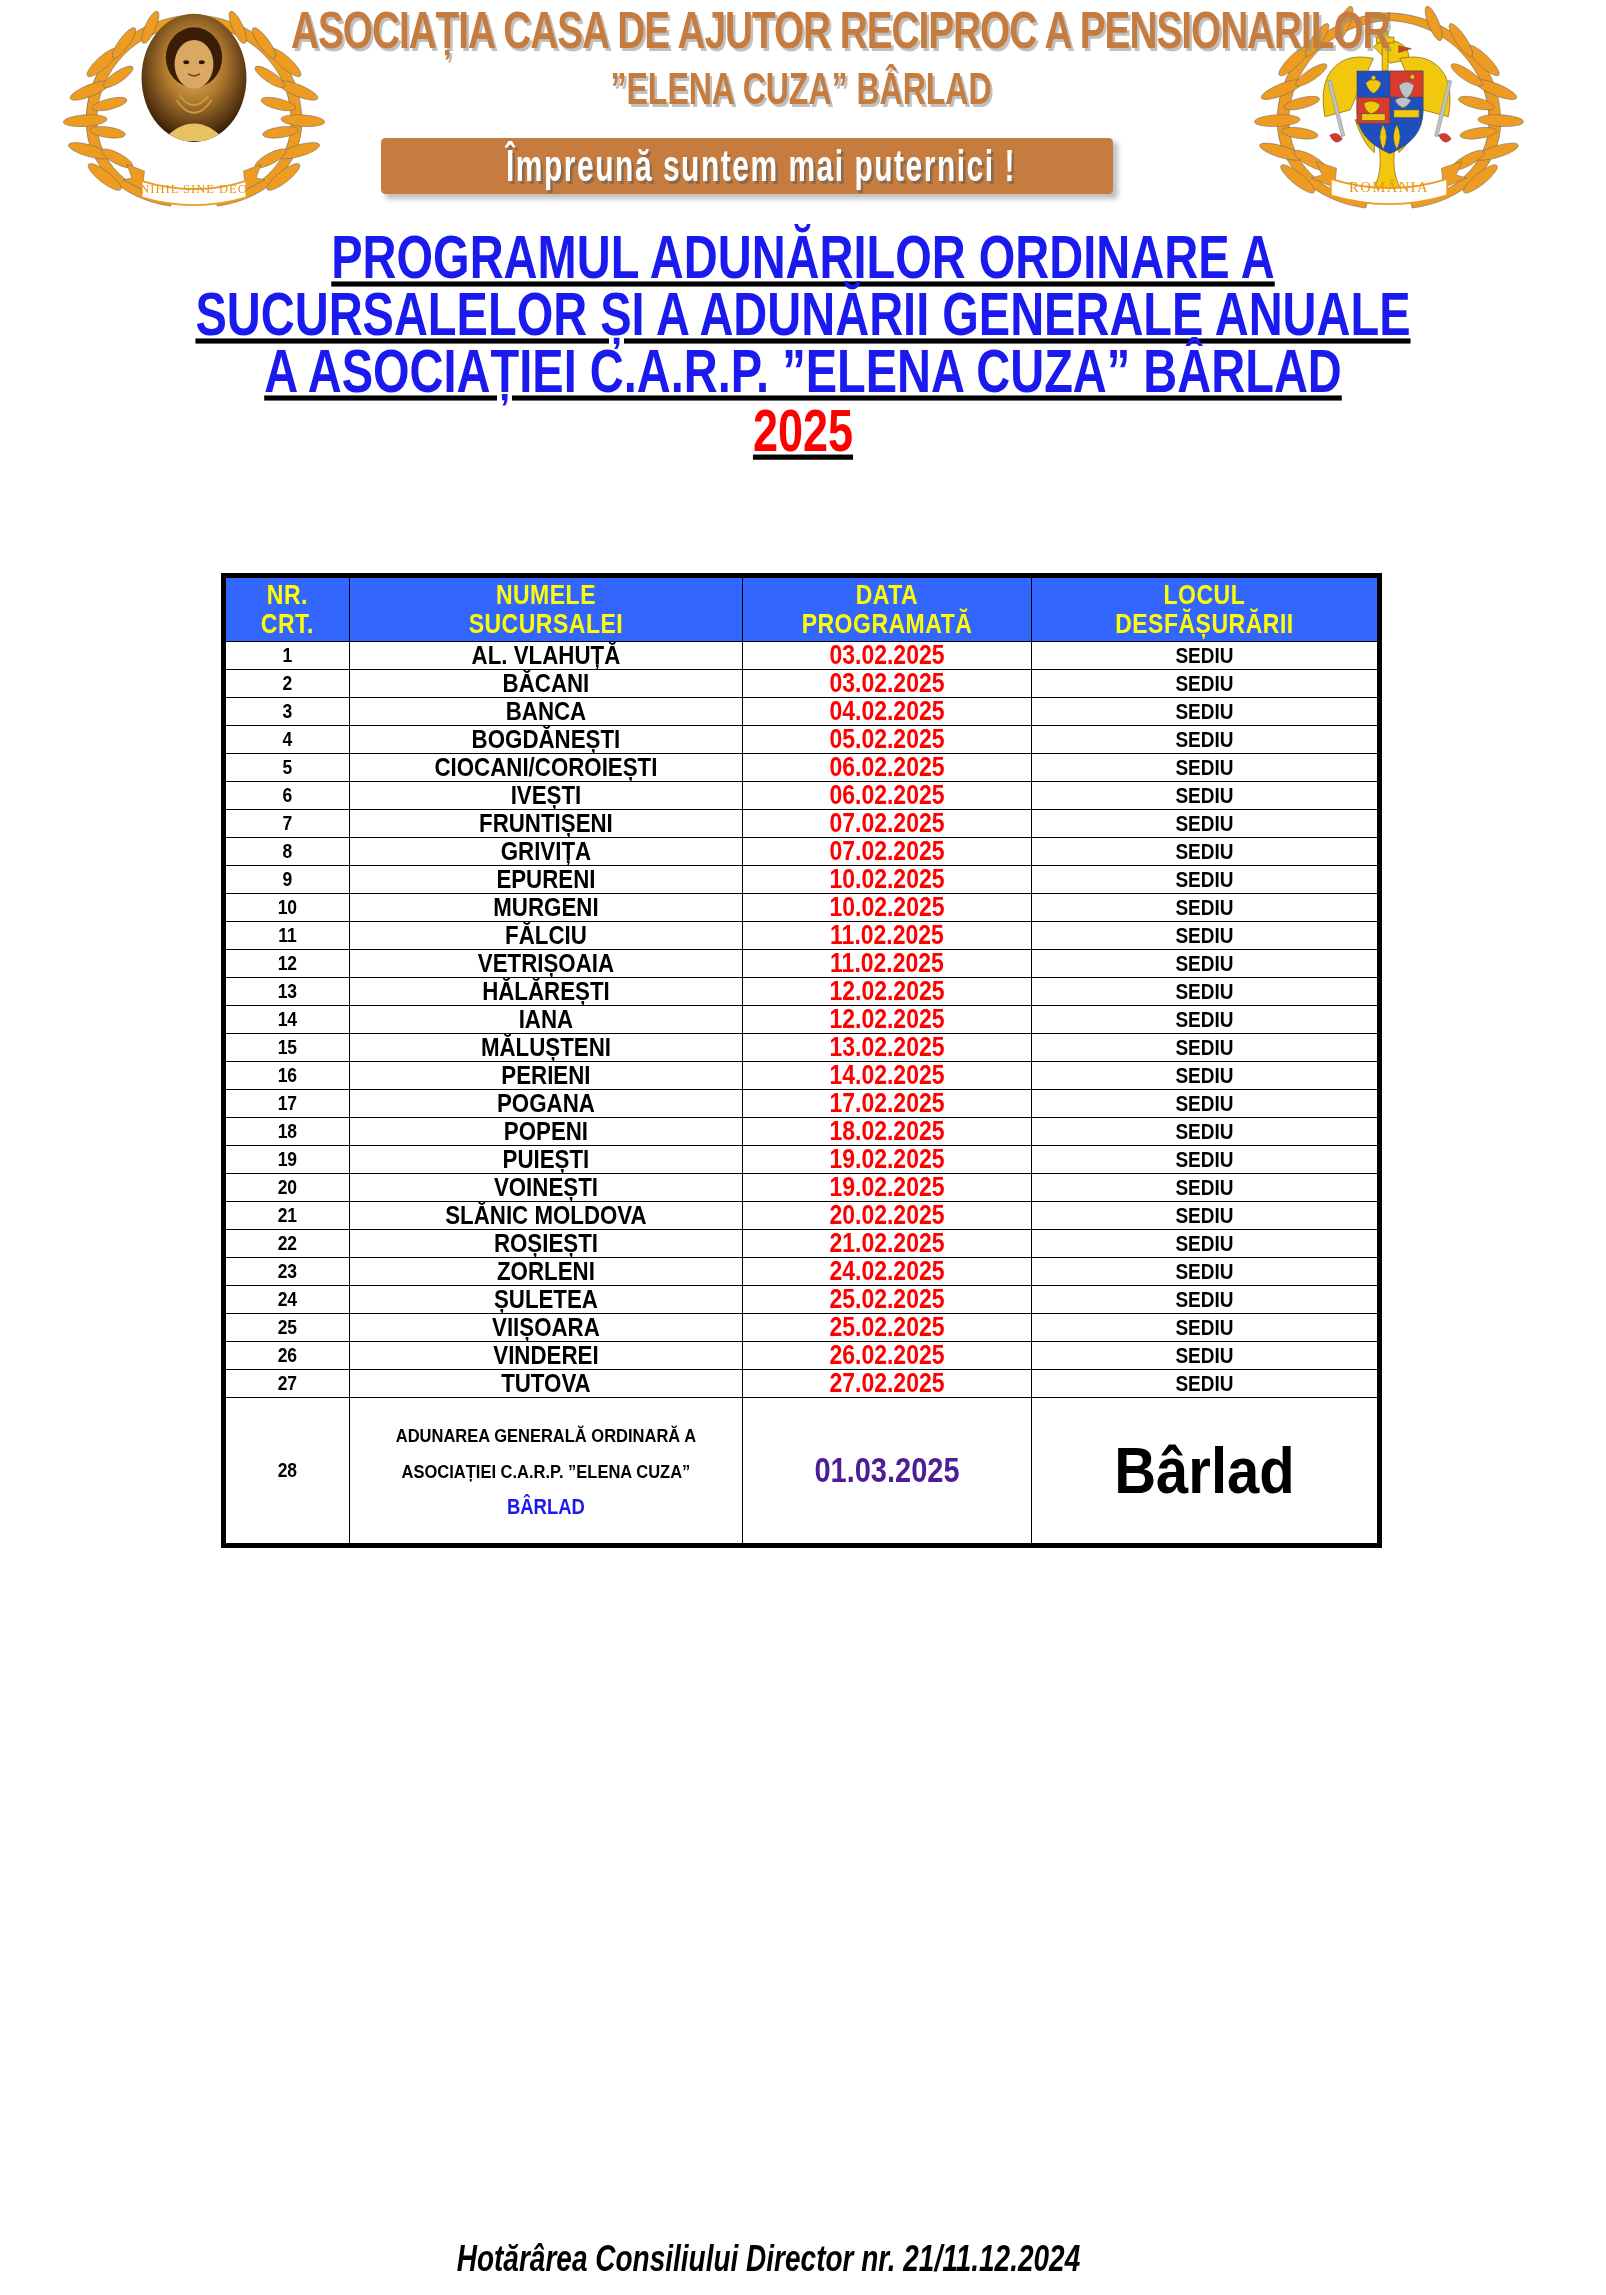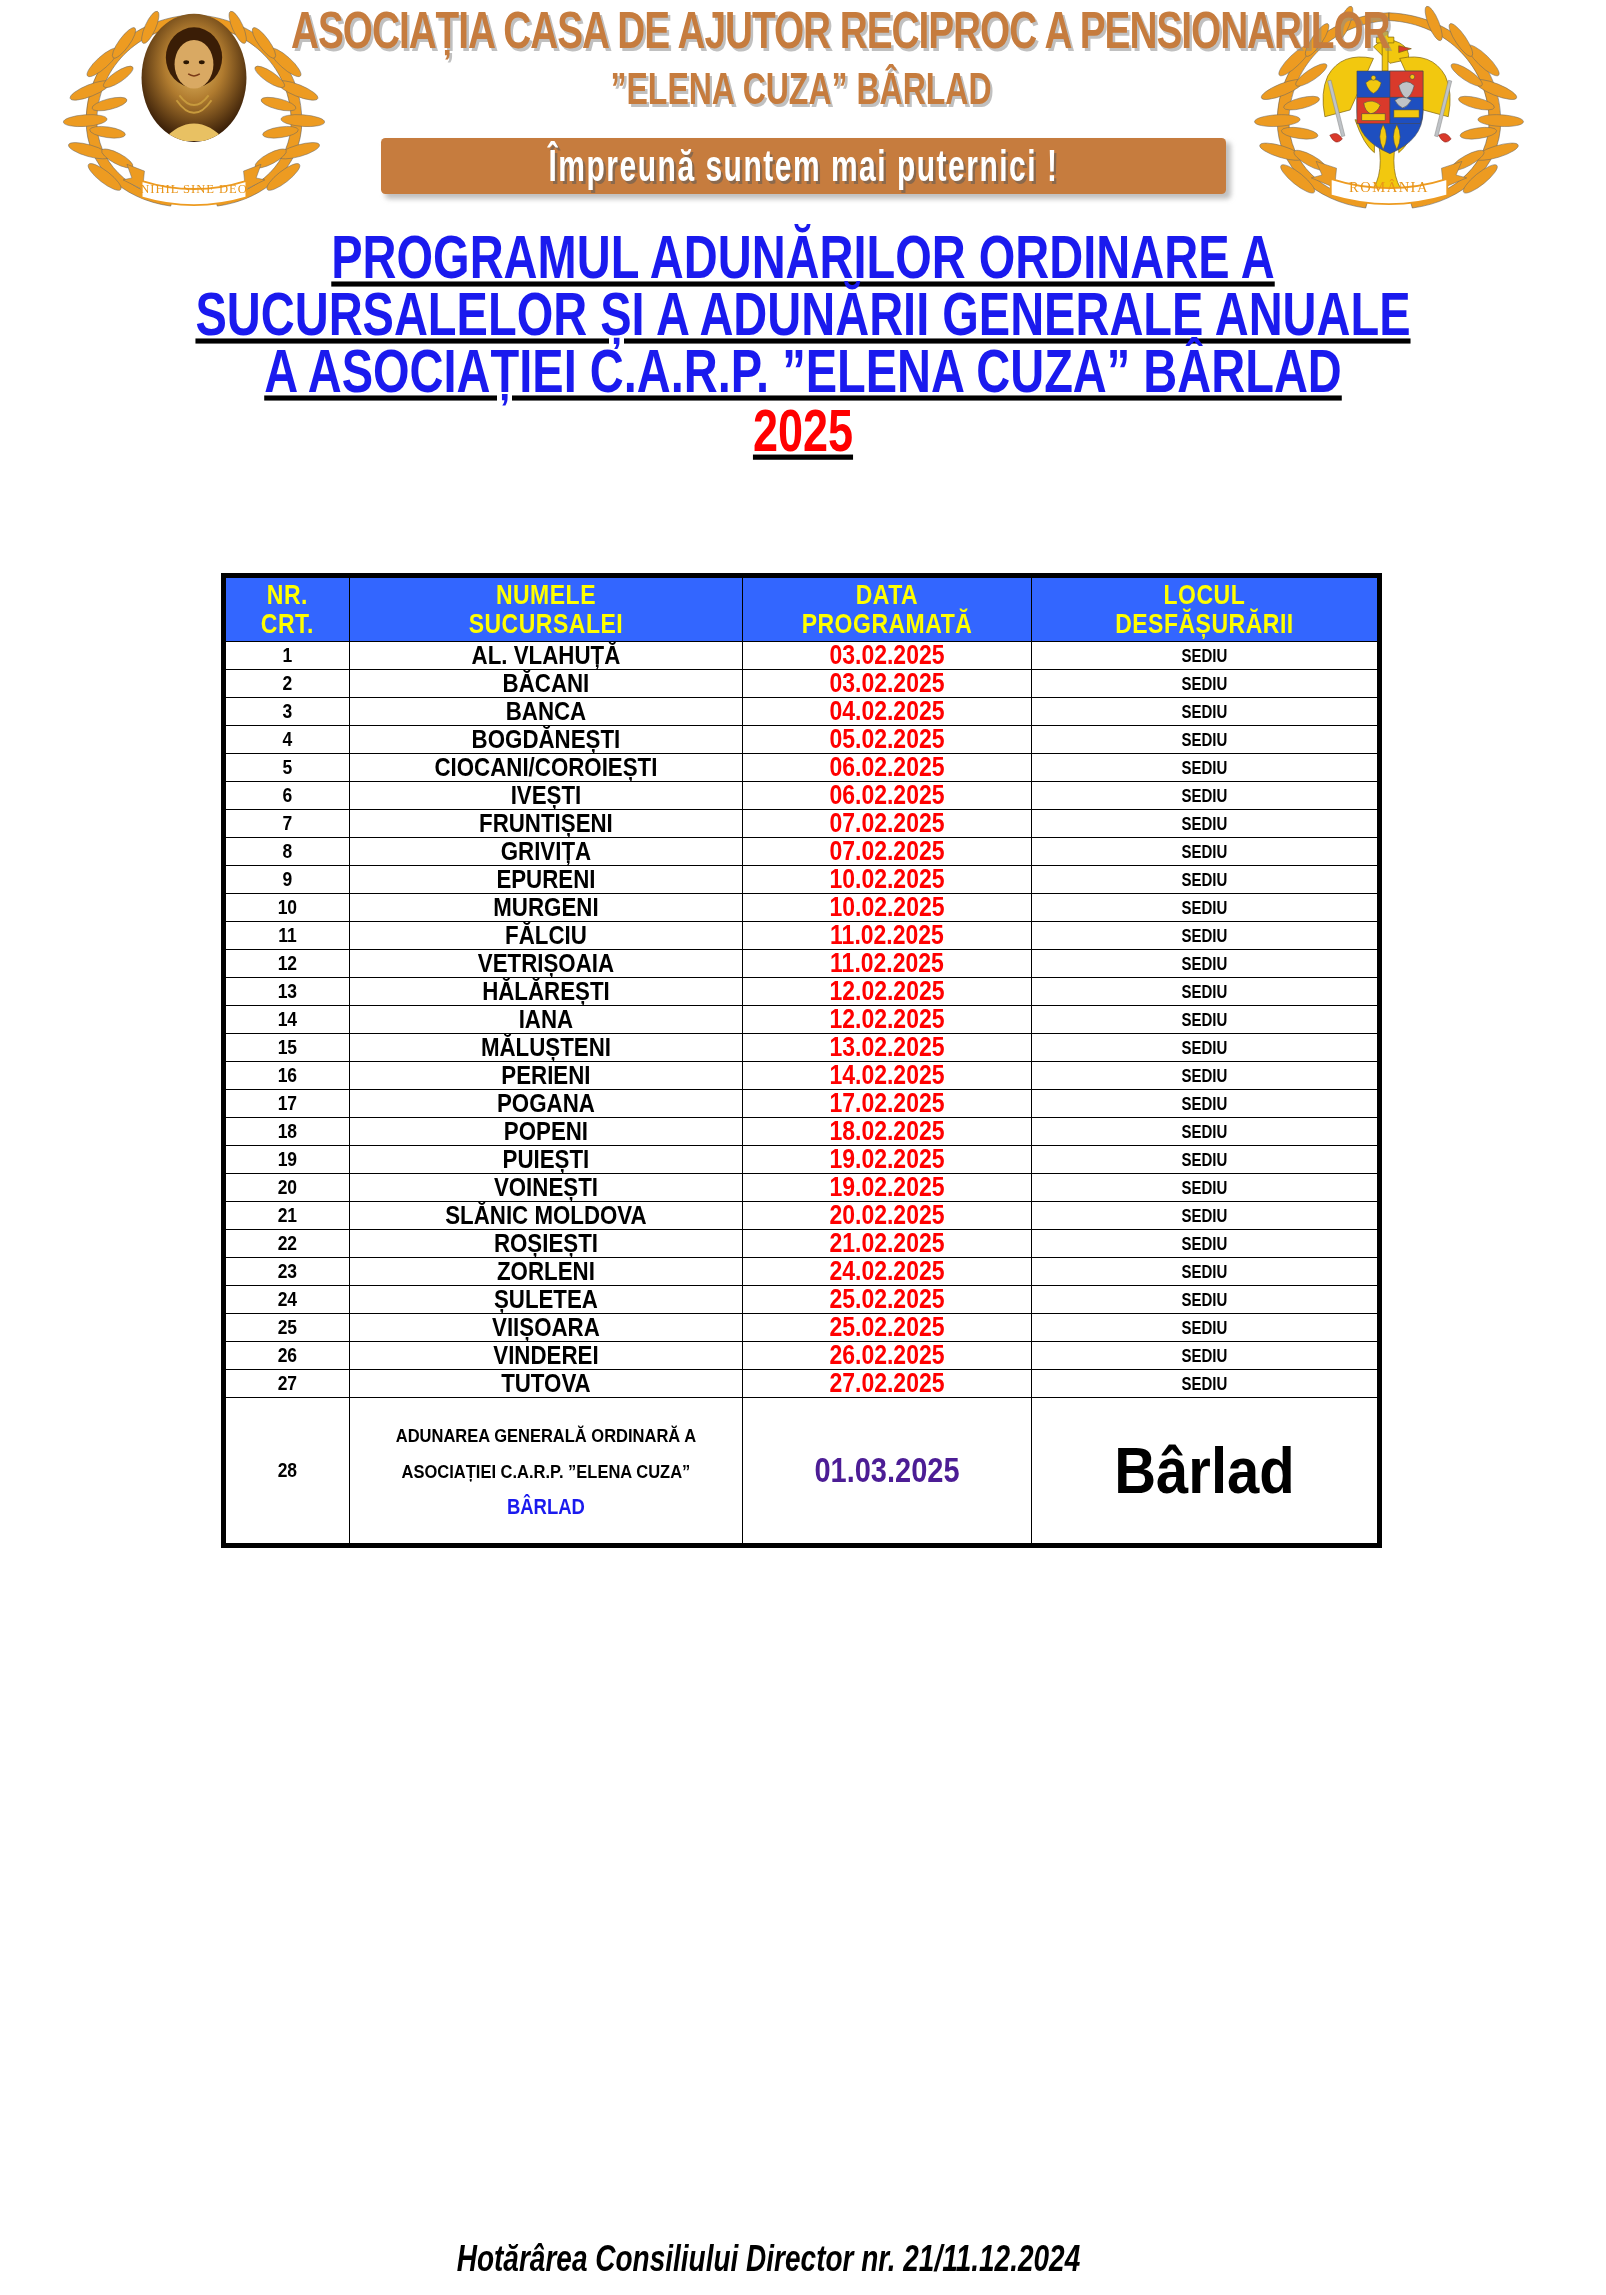--- a/index.html
+++ b/index.html
@@ -56,26 +56,26 @@
     color:#C67C3E;
     text-shadow:2.4px 2.4px 0 rgba(140,140,140,.55);
     transform:scaleY(1.4);
     transform-origin:center top;
     white-space:nowrap;
   }
   .motto-bar{
     position:absolute;
     left:381px;
     top:138px;
-    width:845px;
+    width:704px;
     height:56px;
     background:#C67C3E;
     border-radius:4.4px;
     box-shadow:4.4px 4.4px 4.9px rgba(150,150,150,.6);
-    display:flex;align-items:center;justify-content:center;
+    display:flex;align-items:center;justify-content:center;padding-left:28px;
   }
   .motto-text{
     font-family:"Liberation Sans Narrow","Liberation Sans",sans-serif;
     font-weight:bold;
     font-size:30px;
     color:#ffffff;
     letter-spacing:1.5px;
     text-shadow:2.4px 2.4px 0 rgba(90,90,90,.55);
     transform:scaleY(1.45);
     white-space:nowrap;
@@ -166,21 +166,21 @@
   td.date{
     font-family:"Liberation Sans Narrow","Liberation Sans",sans-serif;
     font-weight:bold;
     font-size:23px;
     color:#FF0000;
   }
   td.date span{display:inline-block;transform:scaleY(1.18);}
   td.place{
     font-family:"Liberation Sans Narrow","Liberation Sans",sans-serif;
     font-weight:bold;
-    font-size:15px;
+    font-size:19px;
     color:#000;
   }
   td.place span{display:inline-block;transform:scaleY(1.18);}
 
   
   tr.final{height:148px;}
   tr.final td.num{font-size:17.5px;}
   tr.final td.name{
     text-align:center;
     padding:0 14px;

